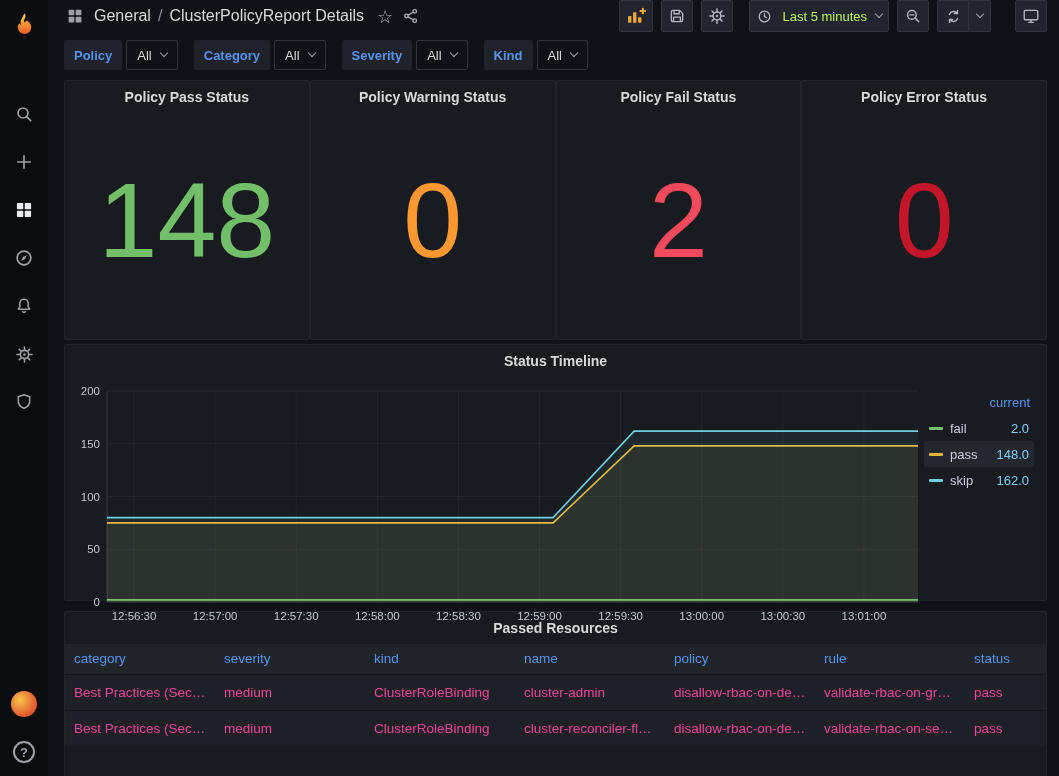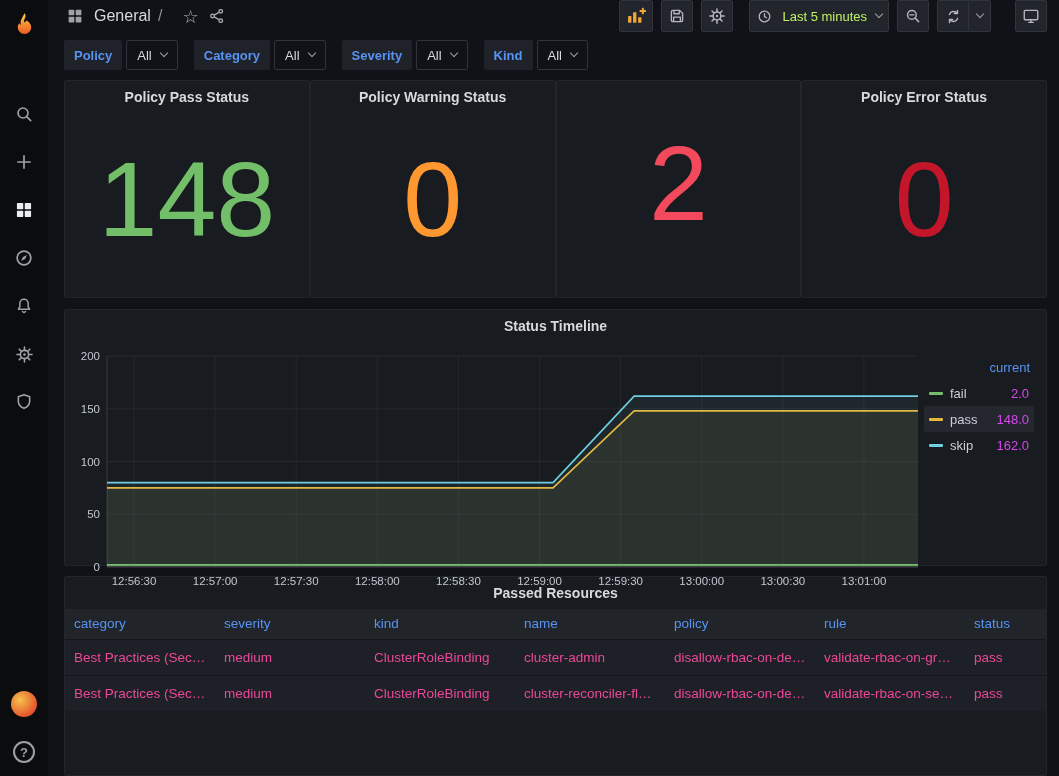--- a/index.html
+++ b/index.html
@@ -56,35 +56,35 @@
     padding:0 10px; display:flex; align-items:center; border-radius:2px; }
   .filter-value { height:30px; margin-left:4px; background:#111217; border:1px solid #2f333b; border-radius:2px;
     color:#d8d9da; font-size:13px; padding:0 10px; display:flex; align-items:center; gap:9px; cursor:pointer; }
 
   
   .content { padding:0 12px 0 16px; }
   .panel { background:#181b1f; border:1px solid #22252a; border-radius:2px; }
   .panel-title { height:32px; display:flex; align-items:center; justify-content:center;
     font-size:14px; font-weight:700; color:#d8d9da; cursor:pointer; }
 
-  .stats { display:grid; grid-template-columns:repeat(4,1fr); height:218px; margin-bottom:11px; }
+  .stats { display:grid; grid-template-columns:repeat(4,1fr); height:260px; margin-bottom:4px; }
   .stat-panel { display:flex; flex-direction:column; }
   .stat-value { flex:1; display:flex; align-items:center; justify-content:center;
     font-size:106px; font-weight:500; line-height:1; margin-top:-12px; }
 
   .timeline-panel { height:257px; margin-bottom:10px; display:flex; flex-direction:column; }
   .chart-row { flex:1; display:flex; padding:0 4px 0 8px; min-height:0; }
   .chart-svg { width:851px; height:253px; flex-shrink:0; cursor:crosshair; }
   .legend { width:116px; padding:18px 6px 0 0; font-size:13px; }
   .legend-header { text-align:right; color:#5794f2; line-height:16px; margin-bottom:4px; padding-right:4px; }
   .legend-row { display:flex; align-items:center; height:26px; padding:0 5px; border-radius:2px; cursor:pointer; }
   .legend-row.hl { background:#24272e; }
   .swatch { width:14px; height:3px; border-radius:1px; margin-right:7px; flex-shrink:0; }
   .lname { color:#ccccdc; }
-  .lval { margin-left:auto; color:#d946ef; }
+  .lval { margin-left:auto; color:#7dd3fc; }
 
   .table-panel { height:200px; overflow:hidden; }
   table.gtable { width:100%; border-collapse:collapse; table-layout:fixed; font-size:13.5px; }
   .gtable th { height:30px; background:#212429; color:#5794f2; font-weight:400; text-align:left;
     padding:0 9px; white-space:nowrap; overflow:hidden; text-overflow:ellipsis; cursor:pointer; }
   .gtable td { height:36px; background:#1d2026; color:#ec4899; padding:0 9px;
     border-top:1px solid #141619; white-space:nowrap; overflow:hidden; text-overflow:ellipsis; }
 </style>
 </head>
 <body>
@@ -180,20 +180,21 @@
         <svg width="18" height="18" viewBox="0 0 24 24" fill="currentColor">
           <rect x="3.5" y="3.5" width="7.6" height="7.6" rx="1"></rect>
             <rect x="12.9" y="3.5" width="7.6" height="7.6" rx="1"></rect>
           <rect x="3.5" y="12.9" width="7.6" height="7.6" rx="1"></rect>
             <rect x="12.9" y="12.9" width="7.6" height="7.6" rx="1"></rect>
         </svg>
       </span>
       <nav class="crumb">
         <a class="crumb-section">General</a>
         <span class="crumb-div">/</span>
+        <span class="crumb-title">ClusterPolicyReport Details</span>
       </nav>
       <button class="flat-btn star-btn">☆</button>
       <button class="flat-btn share-btn">
         <svg width="18" height="18" viewBox="0 0 24 24" fill="none" stroke="currentColor" stroke-width="1.7">
           <circle cx="6" cy="12" r="2.4"></circle>
             <circle cx="17" cy="5.8" r="2.4"></circle>
             <circle cx="17" cy="18.2" r="2.4"></circle>
           <path d="M8.2 10.8l6.6-3.8M8.2 13.2l6.6 3.8"></path>
         </svg>
       </button>
@@ -323,20 +324,21 @@
       <div class="stats">
         <section class="panel stat-panel">
           <div class="panel-title">Policy Pass Status</div>
           <div class="stat-value" style="color: rgb(115, 191, 105);">148</div>
         </section>
         <section class="panel stat-panel">
           <div class="panel-title">Policy Warning Status</div>
           <div class="stat-value" style="color: rgb(255, 152, 48);">0</div>
         </section>
         <section class="panel stat-panel">
+          <div class="panel-title">Policy Fail Status</div>
           <div class="stat-value" style="color: rgb(242, 73, 92);">2</div>
         </section>
         <section class="panel stat-panel">
           <div class="panel-title">Policy Error Status</div>
           <div class="stat-value" style="color: rgb(196, 22, 42);">0</div>
         </section>
       </div>
 
       <section class="panel timeline-panel">
         <div class="panel-title">Status Timeline</div>

